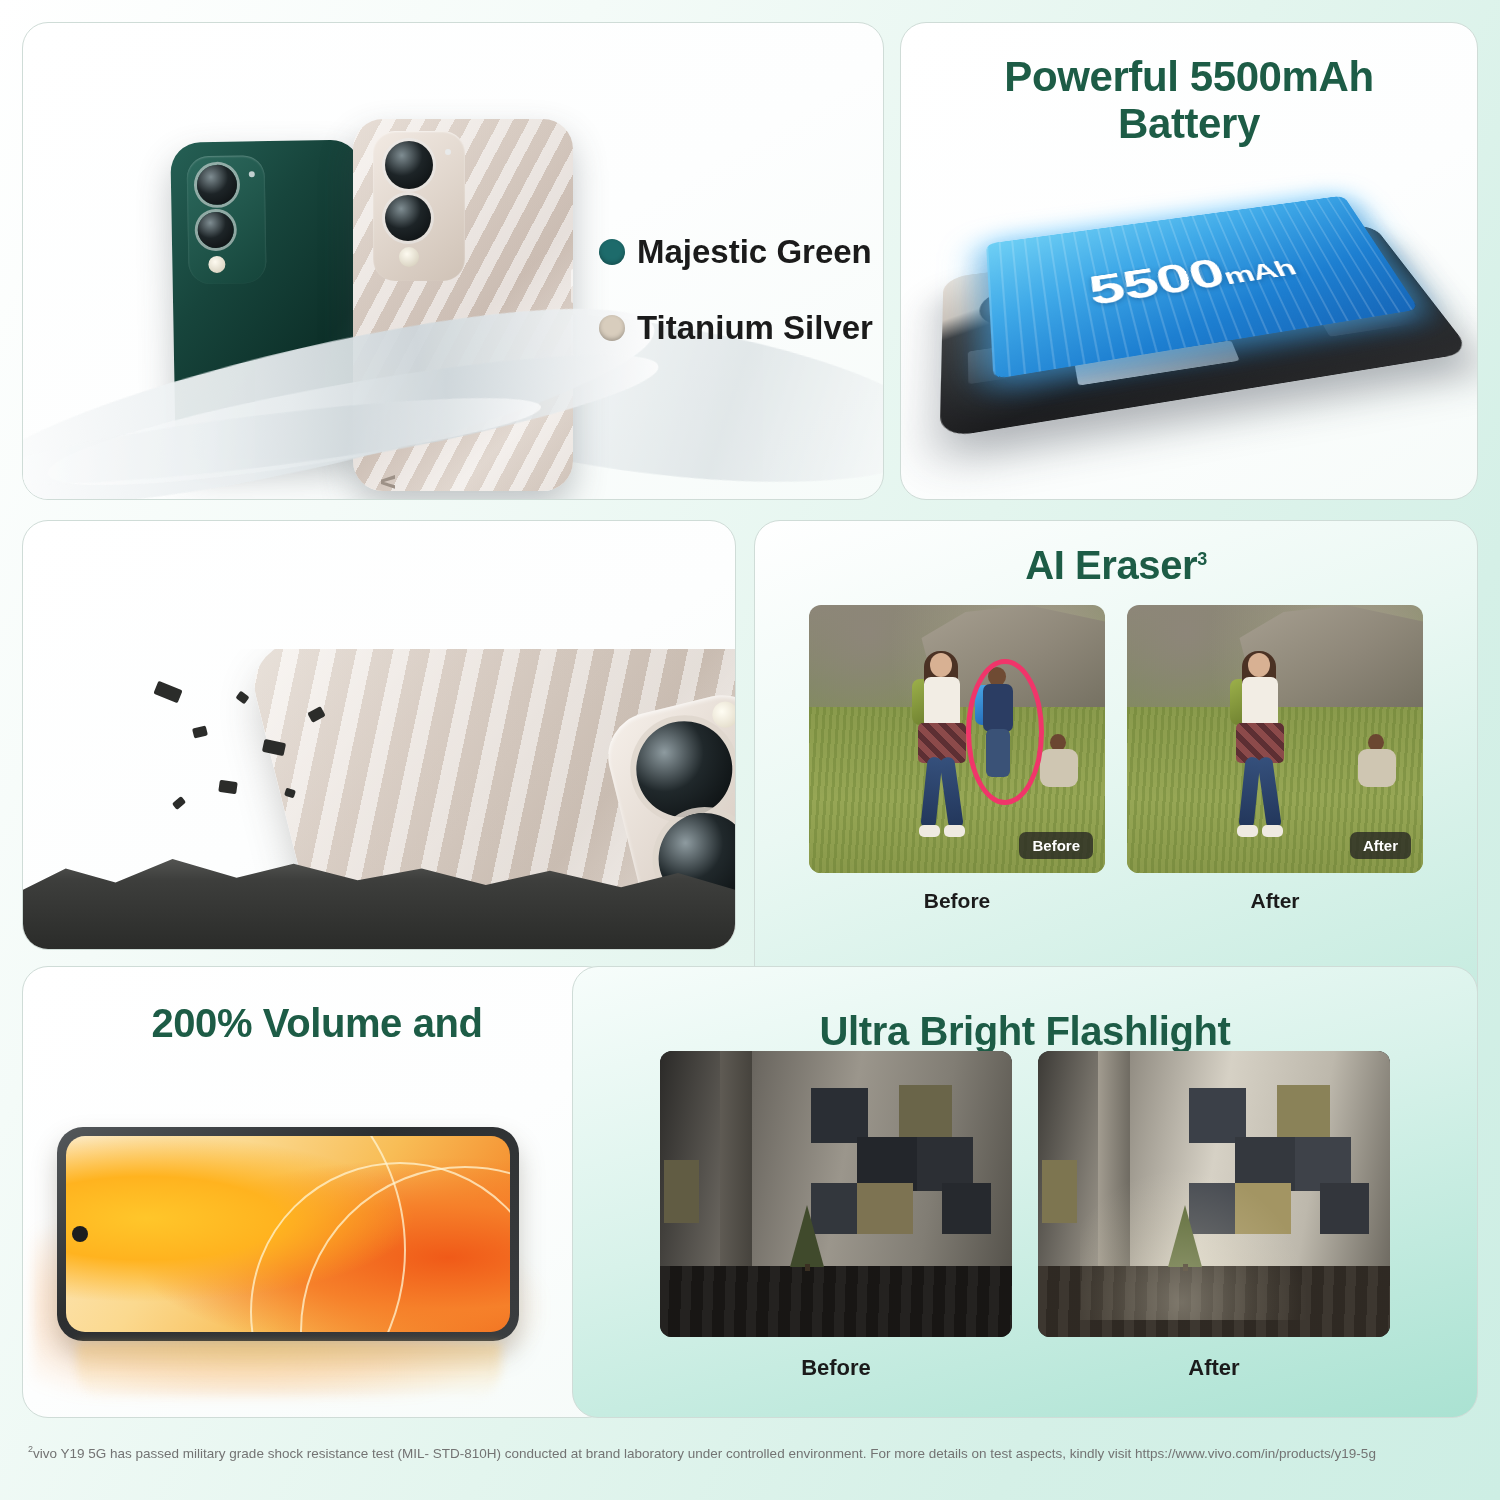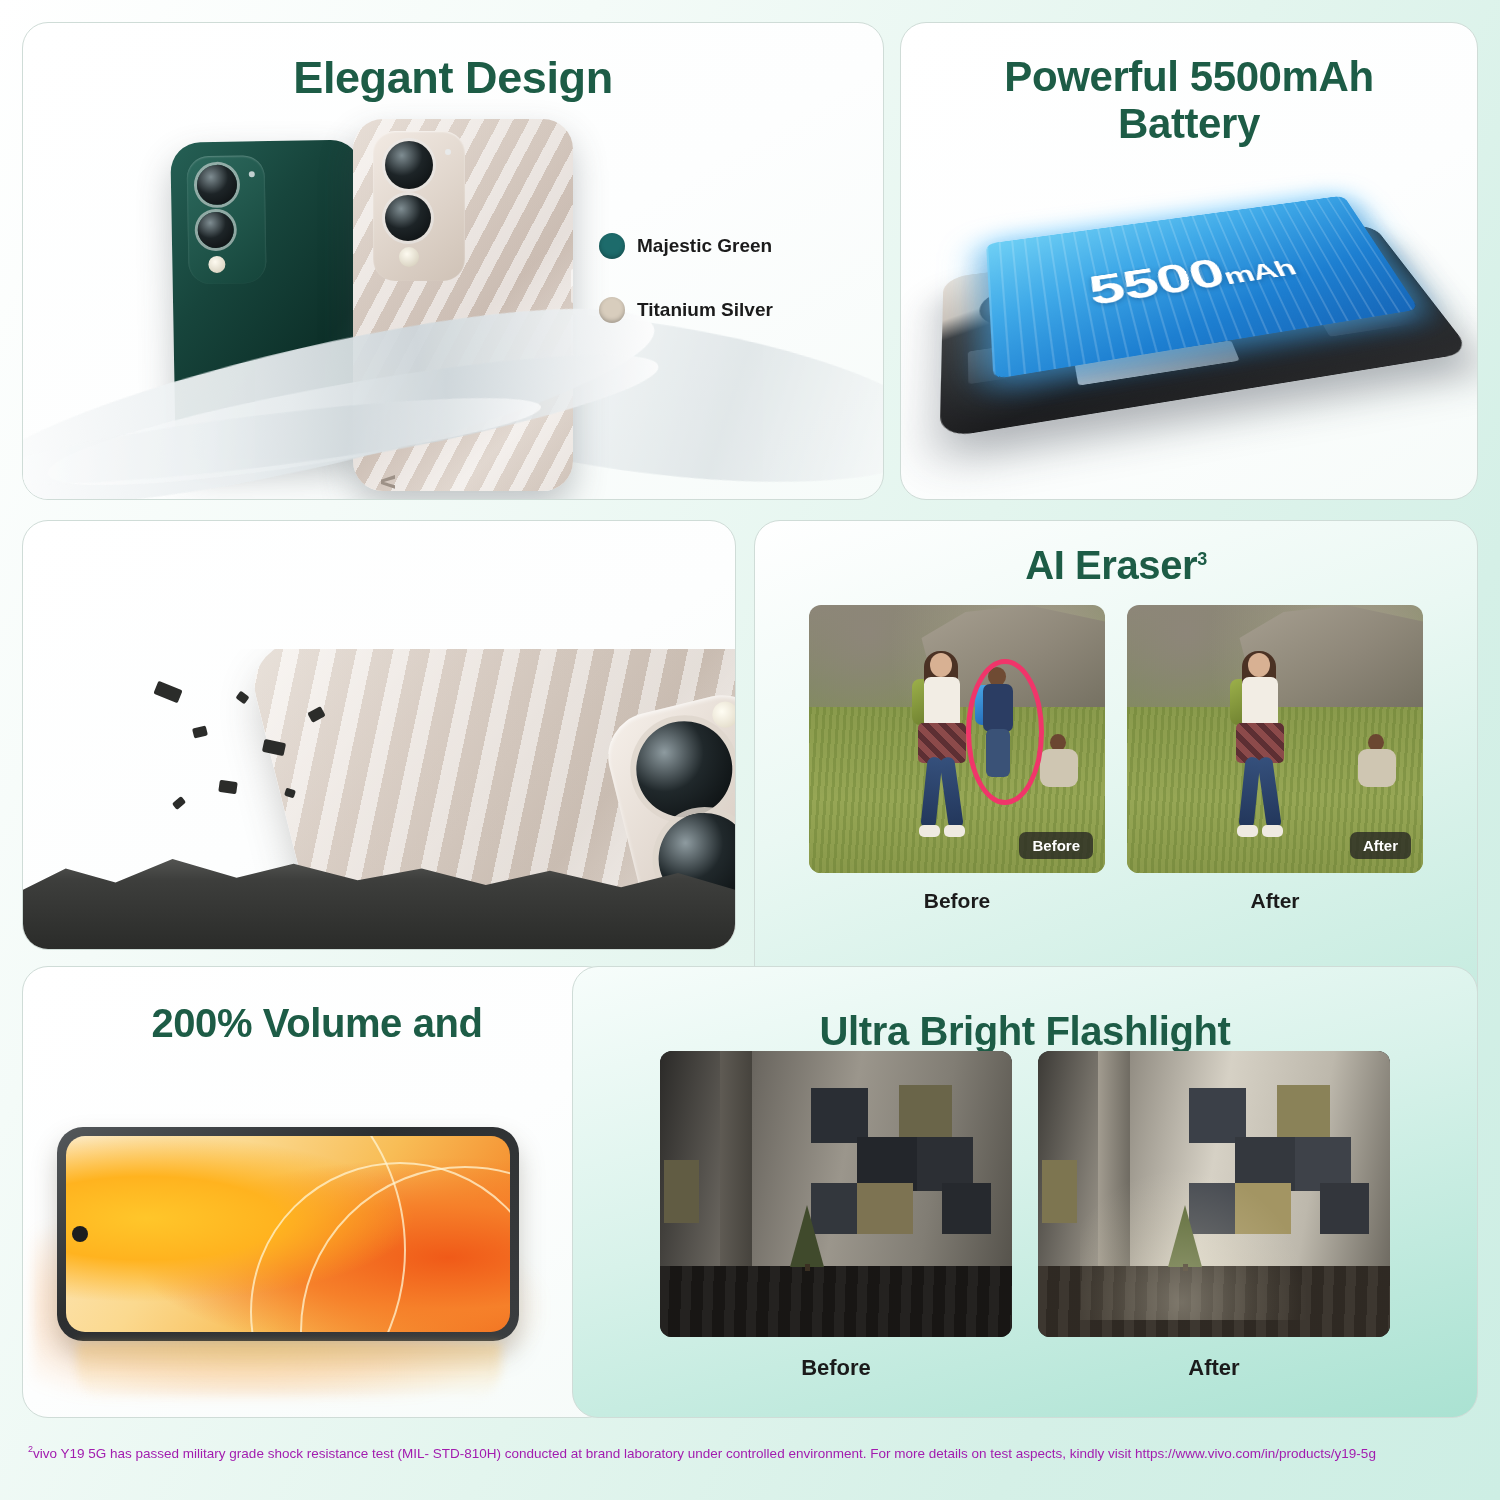--- a/index.html
+++ b/index.html
@@ -100,21 +100,21 @@
   .phone-silver .vivo-logo { color: #9d9187; }
 
   .side-btn { position: absolute; right: -2px; border-radius: 3px; background: rgba(255,255,255,.55); }
   .phone-silver .side-btn.b1 { top: 150px; width: 4px; height: 34px; }
   .phone-silver .side-btn.b2 { top: 196px; width: 4px; height: 52px; }
 
   
   .legend { position: absolute; left: 576px; top: 118px; }
   .legend-row { display: flex; align-items: center; margin-bottom: 38px; }
   .swatch { width: 26px; height: 26px; border-radius: 50%; margin-right: 12px; box-shadow: inset 0 -2px 4px rgba(0,0,0,.25); }
-  .legend-label { font-size: 19px; font-weight: 600; color: #1b1b1b; }
+  .legend-label { font-size: 33px; font-weight: 600; color: #1b1b1b; }
 
   
   #p-battery { left: 900px; top: 22px; width: 578px; height: 478px; }
   #p-battery .heading { font-size: 42px; margin-top: 30px; }
 
   .battery-stage { position: absolute; left: 0; top: 140px; width: 100%; height: 330px; }
   .phone-open {
     position: absolute; left: 48px; top: 32px; width: 486px; height: 236px;
     border-radius: 26px;
     background: linear-gradient(160deg,#e9e3dc 0%,#cdc4bb 18%,#3a3b3d 26%,#1c1d1f 60%,#2b2c2e 100%);
@@ -307,29 +307,28 @@
   .tree .trunk { position: absolute; left: 15px; bottom: 0; width: 5px; height: 7px; background: #3a2f22; }
   .spotlight {
     position: absolute; left: 12%; bottom: 6%; width: 64%; height: 52%;
     background: radial-gradient(ellipse at 45% 88%, rgba(255,248,225,.34) 0%, rgba(255,245,215,.12) 42%, rgba(255,255,255,0) 72%);
   }
   .fl-caption { text-align: center; margin-top: 18px; font-size: 22px; font-weight: 700; color: #1b1b1b; }
 
   
   #footnotes {
     position: absolute; left: 28px; top: 1442px; width: 1444px;
-    font-size: 13.5px; line-height: 1.62; color: #a21caf;
+    font-size: 13.5px; line-height: 1.62; color: #737373;
   }
   #footnotes sup { font-size: 9px; }
 </style>
 </head>
 <body>
 
 <section class="panel panel-white" id="p-design">
-  <h2 class="heading">Elegant Design</h2>
 
   <div class="design-stage">
     <div class="ribbon r3"></div>
 
     <div class="phone-back phone-green">
       <div class="cam-module">
         <div class="lens l1"></div>
         <div class="lens l2"></div>
         <div class="flash"></div>
         <div class="micro-dot" style="left:62px;top:16px;"></div>

